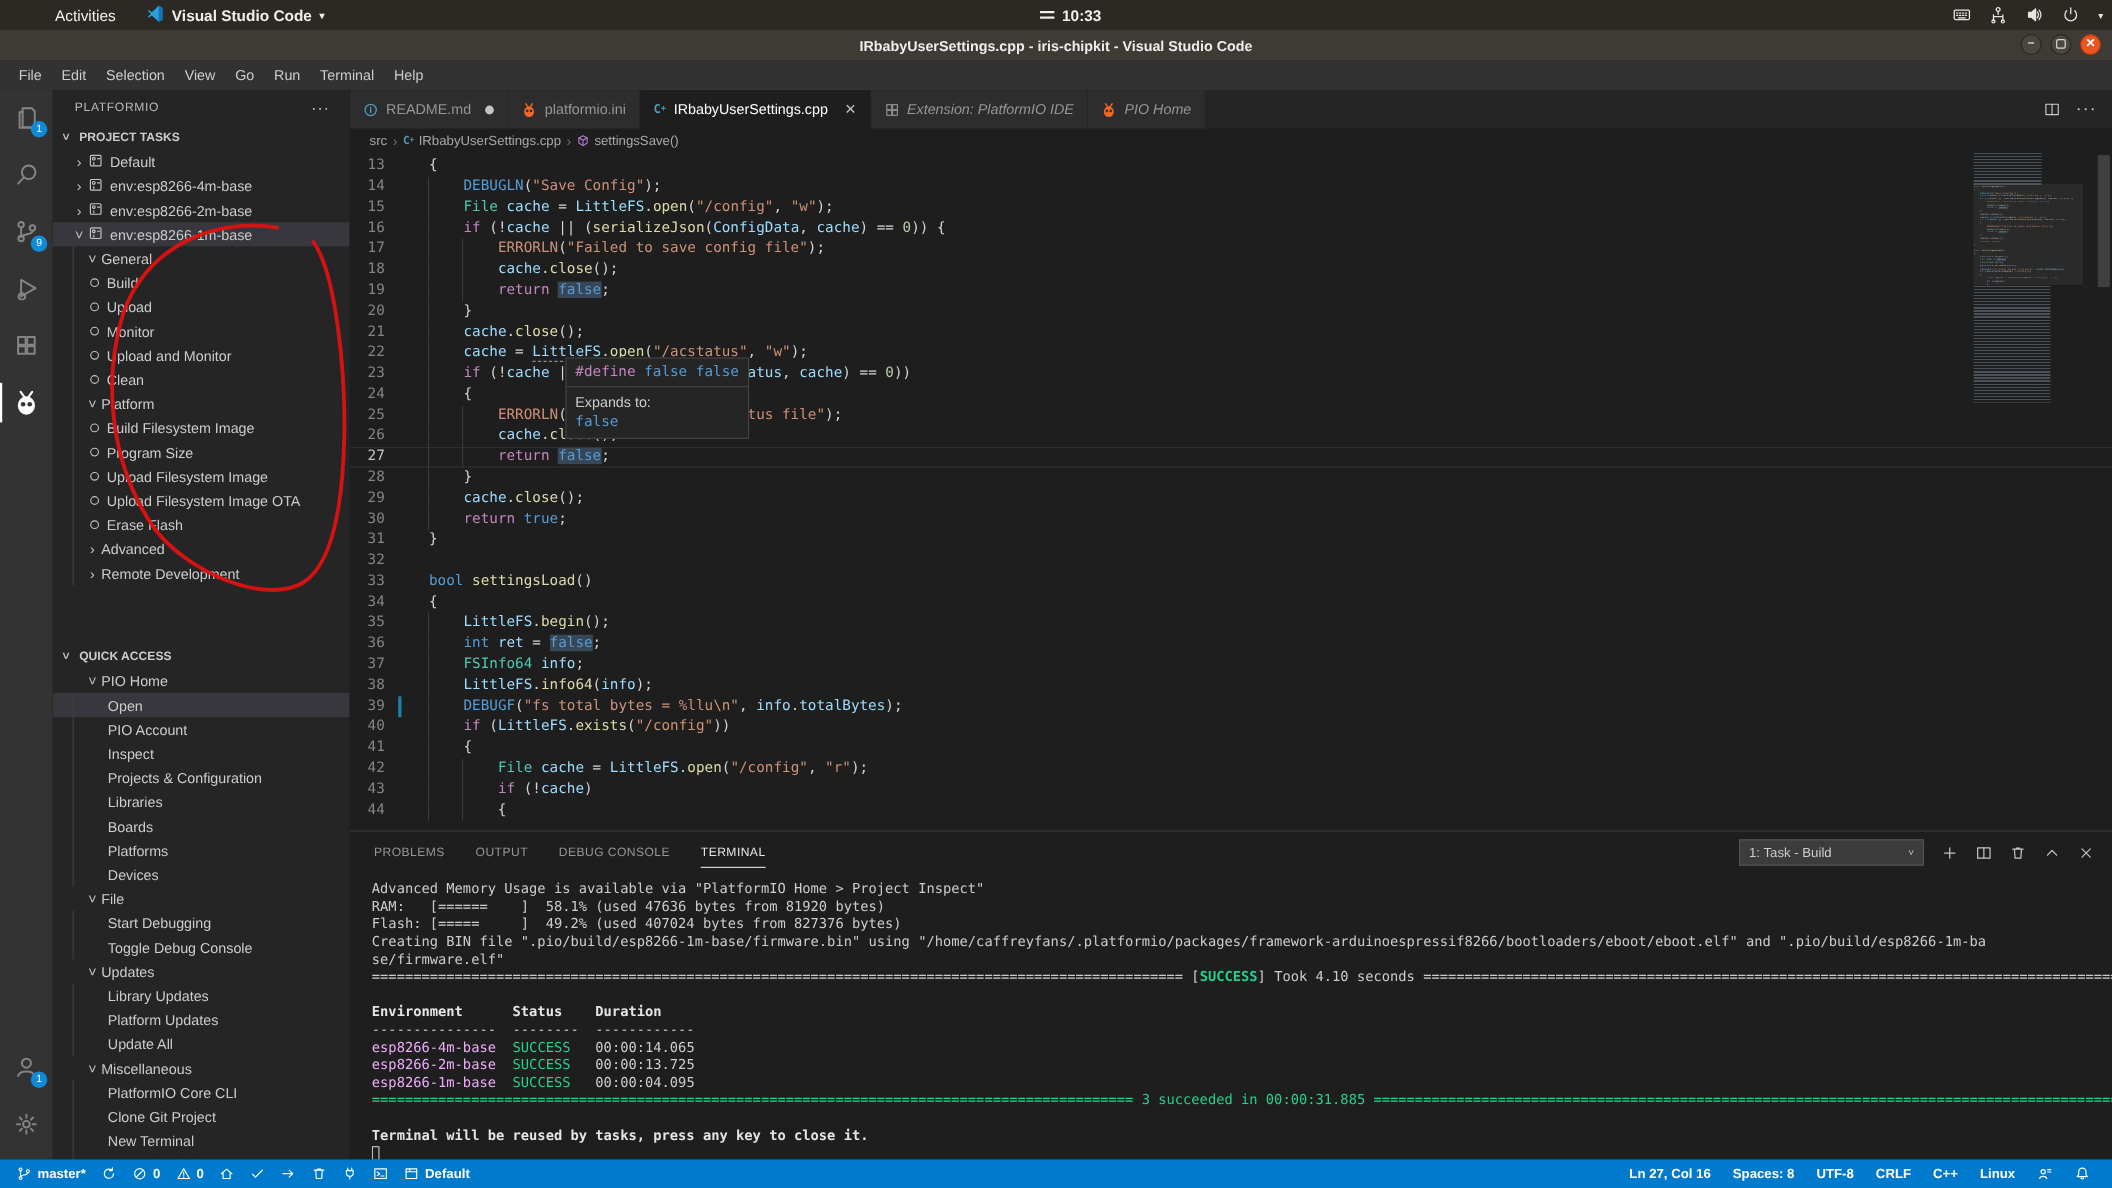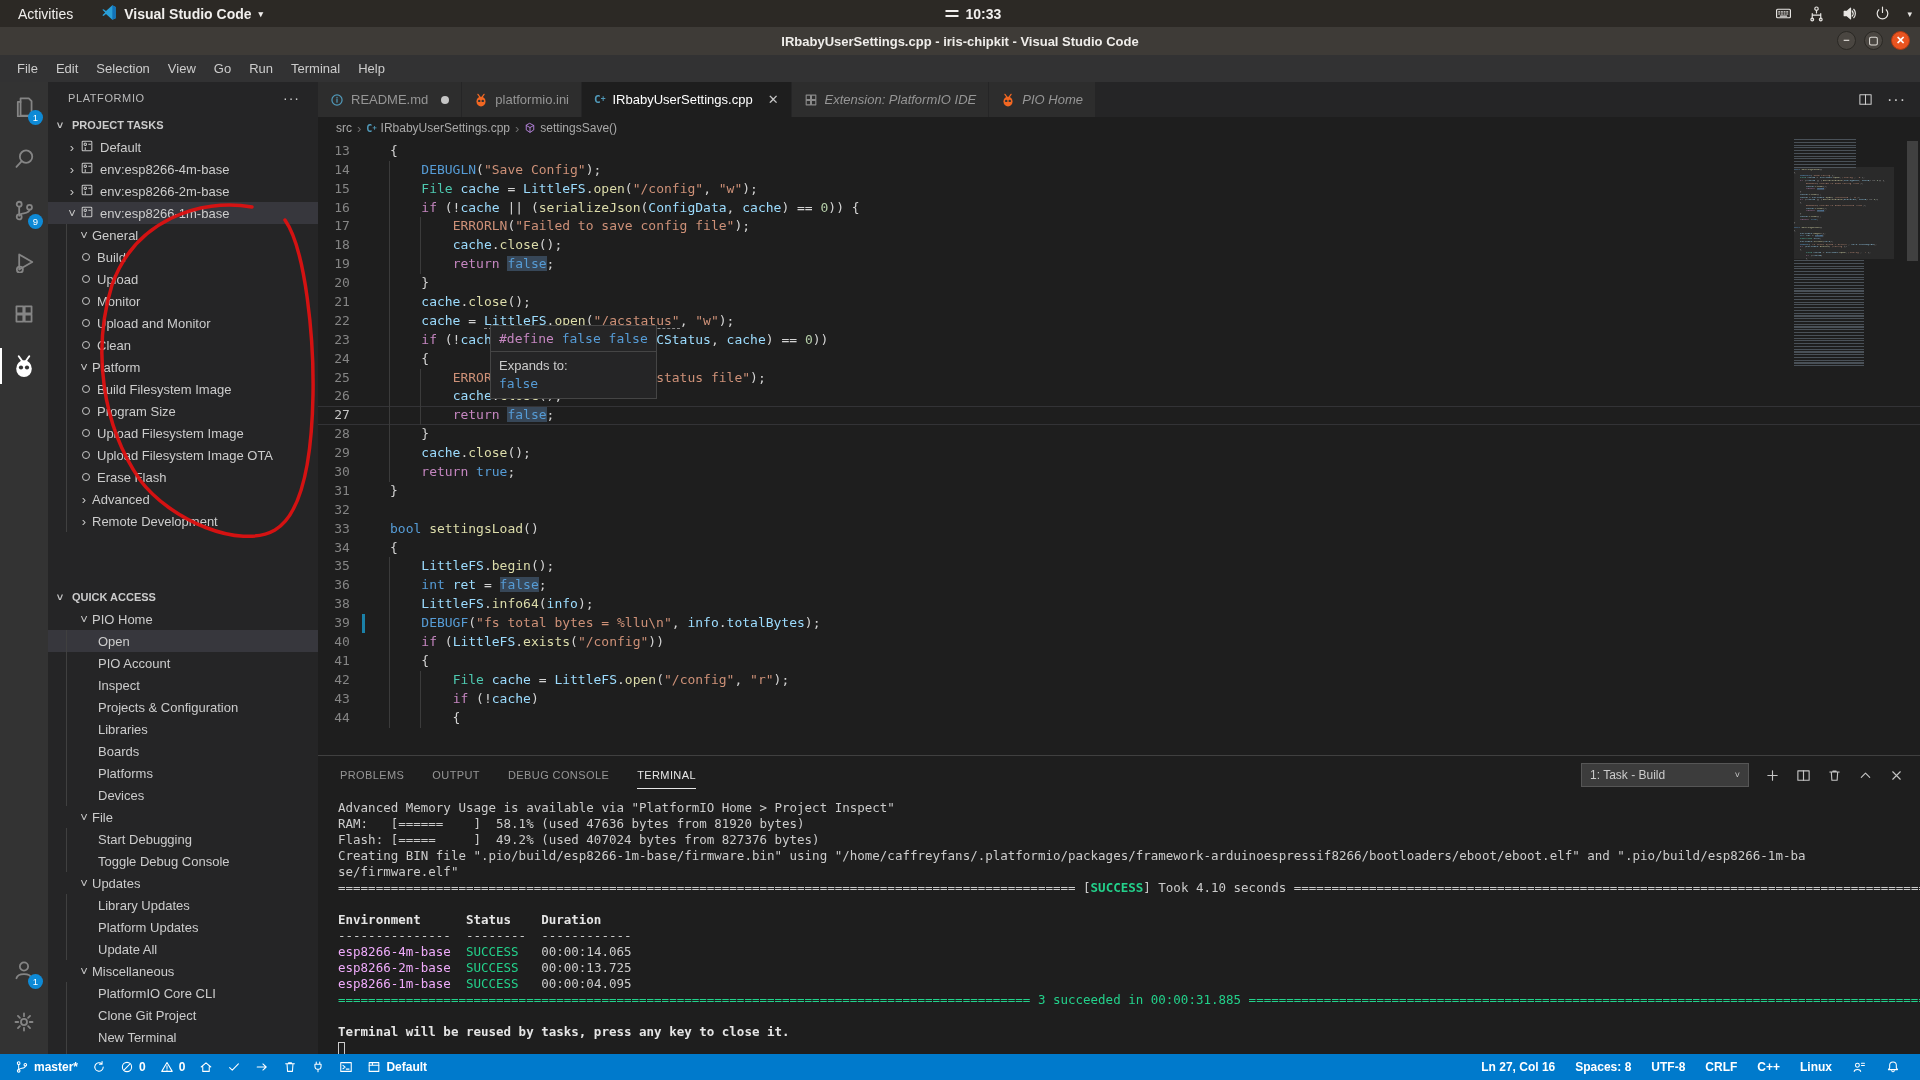--- a/index.html
+++ b/index.html
@@ -3,21 +3,21 @@
 <meta charset="utf-8">
 <style>
   * { margin:0; padding:0; box-sizing:border-box; }
   html,body { width:1920px; height:1080px; overflow:hidden; background:#1e1e1e;
     font-family:"Liberation Sans", sans-serif; }
   #screen { position:relative; width:1920px; height:1080px; }
 
   
   .topbar { position:absolute; left:0; top:0; width:1920px; height:27px; background:#2c2925;
     color:#f1efed; display:flex; align-items:center; font-size:14px; }
-  .topbar .activities { padding:0 18px; height:100%; display:flex; align-items:center; }
+  .topbar .activities { padding:0 18px; height:100%; display:flex; align-items:center;margin-left:32px; }
   .topbar .appmenu { display:flex; align-items:center; gap:7px; padding:0 10px; font-weight:bold; }
   .topbar .clock { position:absolute; left:50%; transform:translateX(-26%); display:flex; gap:7px; align-items:center; font-weight:bold; }
   .topbar .tray { position:absolute; right:8px; display:flex; gap:16px; align-items:center; }
   .clockbars { display:inline-block; width:13px; }
   .clockbars i { display:block; height:2px; background:#f1efed; margin:3px 0; }
 
   
   .titlebar { position:absolute; left:0; top:27px; width:1920px; height:28px; background:#3e3b37;
     color:#efedea; font-size:13px; font-weight:bold; display:flex; align-items:center; justify-content:center; }
   .winbtns { position:absolute; right:10px; top:4px; display:flex; gap:8px; }
@@ -79,21 +79,21 @@
   .cl .ct { position:absolute; left:72px; top:0; white-space:pre; color:#d4d4d4; }
   .cl .g { position:absolute; top:0; bottom:0; width:1px; background:#3b3b3b; }
   .cl .modbar { position:absolute; left:44px; top:0; bottom:0; width:3px; background:#1b81a8; }
   .tk-w { color:#d4d4d4; } .tk-k { color:#c586c0; } .tk-b { color:#569cd6; }
   .tk-c { color:#4ec9b0; } .tk-v { color:#9cdcfe; } .tk-f { color:#dcdcaa; }
   .tk-s { color:#ce9178; } .tk-n { color:#b5cea8; }
   .hl { background:rgba(86,123,160,.45); }
   .u { border-bottom:1px dashed #8a8a8a; }
 
   
-  .hover { position:absolute; left:172px; top:186px; width:167px; background:#252526;
+  .hover { position:absolute; left:196px; top:186px; width:167px; background:#252526;
     border:1px solid #454545; z-index:50; font-size:13px; color:#cccccc; }
   .hover .sig { padding:5px 8px; font-family:"DejaVu Sans Mono", monospace; white-space:pre; border-bottom:1px solid #454545; }
   .hover .lbl { padding:6px 8px 1px 8px; }
   .hover .val { padding:2px 8px 7px 8px; font-family:"DejaVu Sans Mono", monospace; color:#569cd6; }
 
   
   .minimap { position:absolute; right:26px; top:0; width:100px; bottom:0; overflow:hidden; }
   .mm-blob { opacity:.8; }
   .mm-line { height:2.77px; line-height:2.77px; font-family:"DejaVu Sans Mono", monospace; font-size:2.5px; white-space:pre; overflow:hidden; }
   .mm-slider { position:absolute; left:0; right:0; top:28px; height:92px; background:rgba(121,121,121,.14); }
@@ -732,20 +732,25 @@
               <span class="ln">35</span>
               <i class="g" style="left:71px"></i>
               <span class="ct"><span class="tk-w">    </span><span class="tk-v">LittleFS</span><span class="tk-w">.</span><span class="tk-f">begin</span><span class="tk-w">();</span></span>
             </div>
             <div class="cl">
               <span class="ln">36</span>
               <i class="g" style="left:71px"></i>
               <span class="ct"><span class="tk-w">    </span><span class="tk-b">int</span><span class="tk-w"> </span><span class="tk-v">ret</span><span class="tk-w"> = </span><span class="tk-b hl">false</span><span class="tk-w">;</span></span>
             </div>
             <div class="cl">
+              <span class="ln">37</span>
+              <i class="g" style="left:71px"></i>
+              <span class="ct"><span class="tk-w">    </span><span class="tk-c">FSInfo64</span><span class="tk-w"> </span><span class="tk-v">info</span><span class="tk-w">;</span></span>
+            </div>
+            <div class="cl">
               <span class="ln">38</span>
               <i class="g" style="left:71px"></i>
               <span class="ct"><span class="tk-w">    </span><span class="tk-v">LittleFS</span><span class="tk-w">.</span><span class="tk-f">info64</span><span class="tk-w">(</span><span class="tk-v">info</span><span class="tk-w">);</span></span>
             </div>
             <div class="cl">
               <span class="ln">39</span>
               <span class="modbar"></span>
               <i class="g" style="left:71px"></i>
               <span class="ct"><span class="tk-w">    </span><span class="tk-b">DEBUGF</span><span class="tk-w">(</span><span class="tk-s">"fs total bytes = %llu\n"</span><span class="tk-w">, </span><span class="tk-v">info</span><span class="tk-w">.</span><span class="tk-v">totalBytes</span><span class="tk-w">);</span></span>
             </div>

